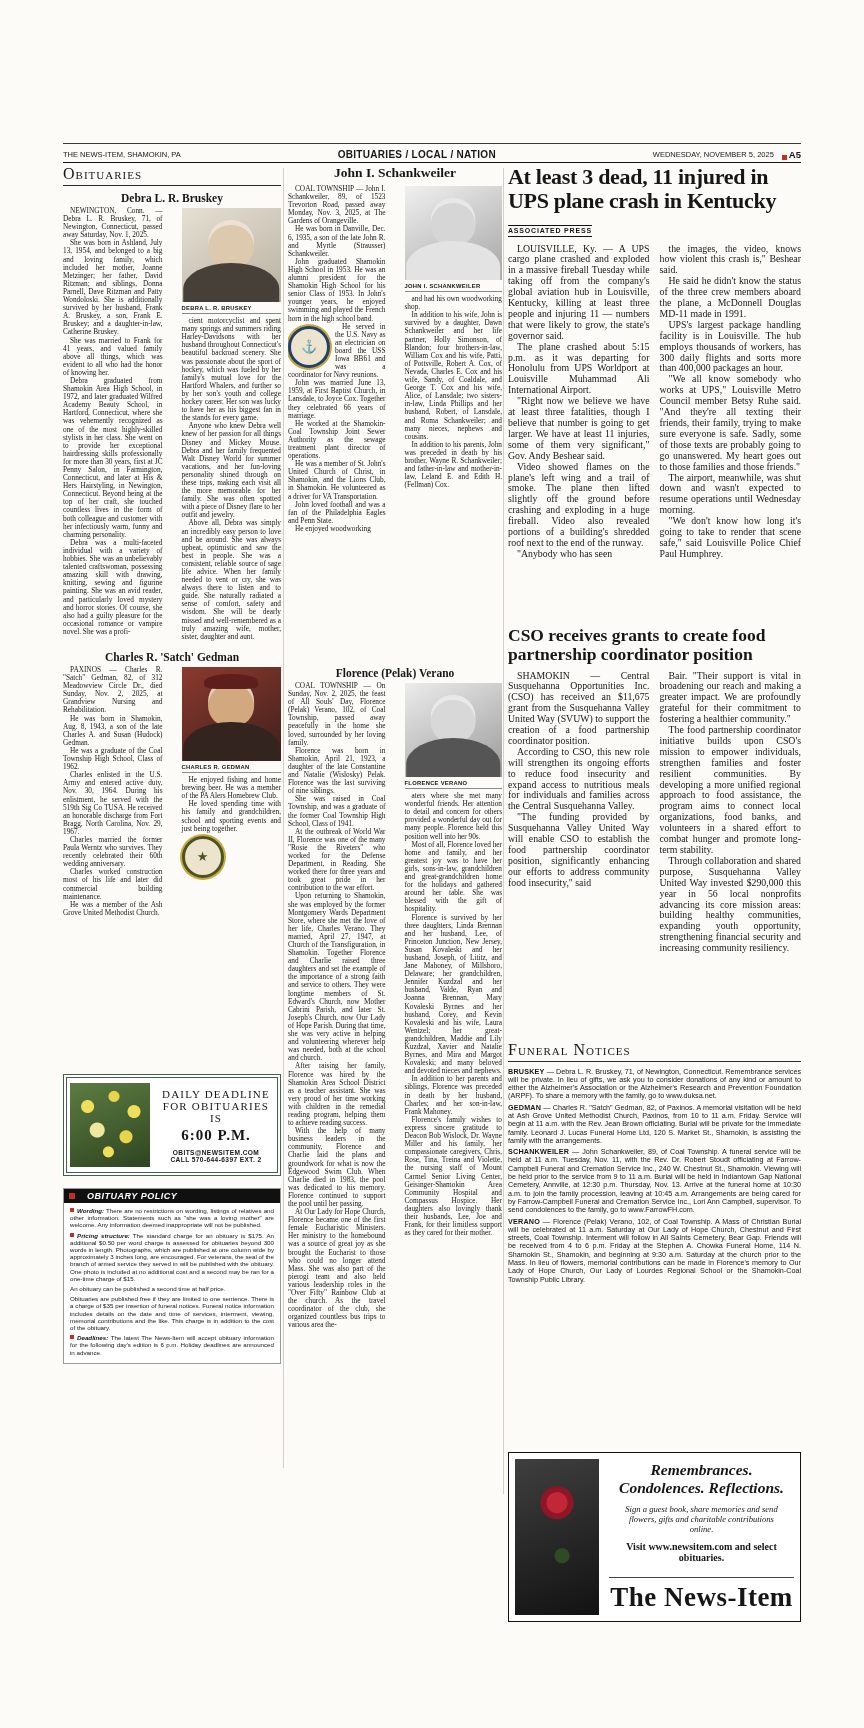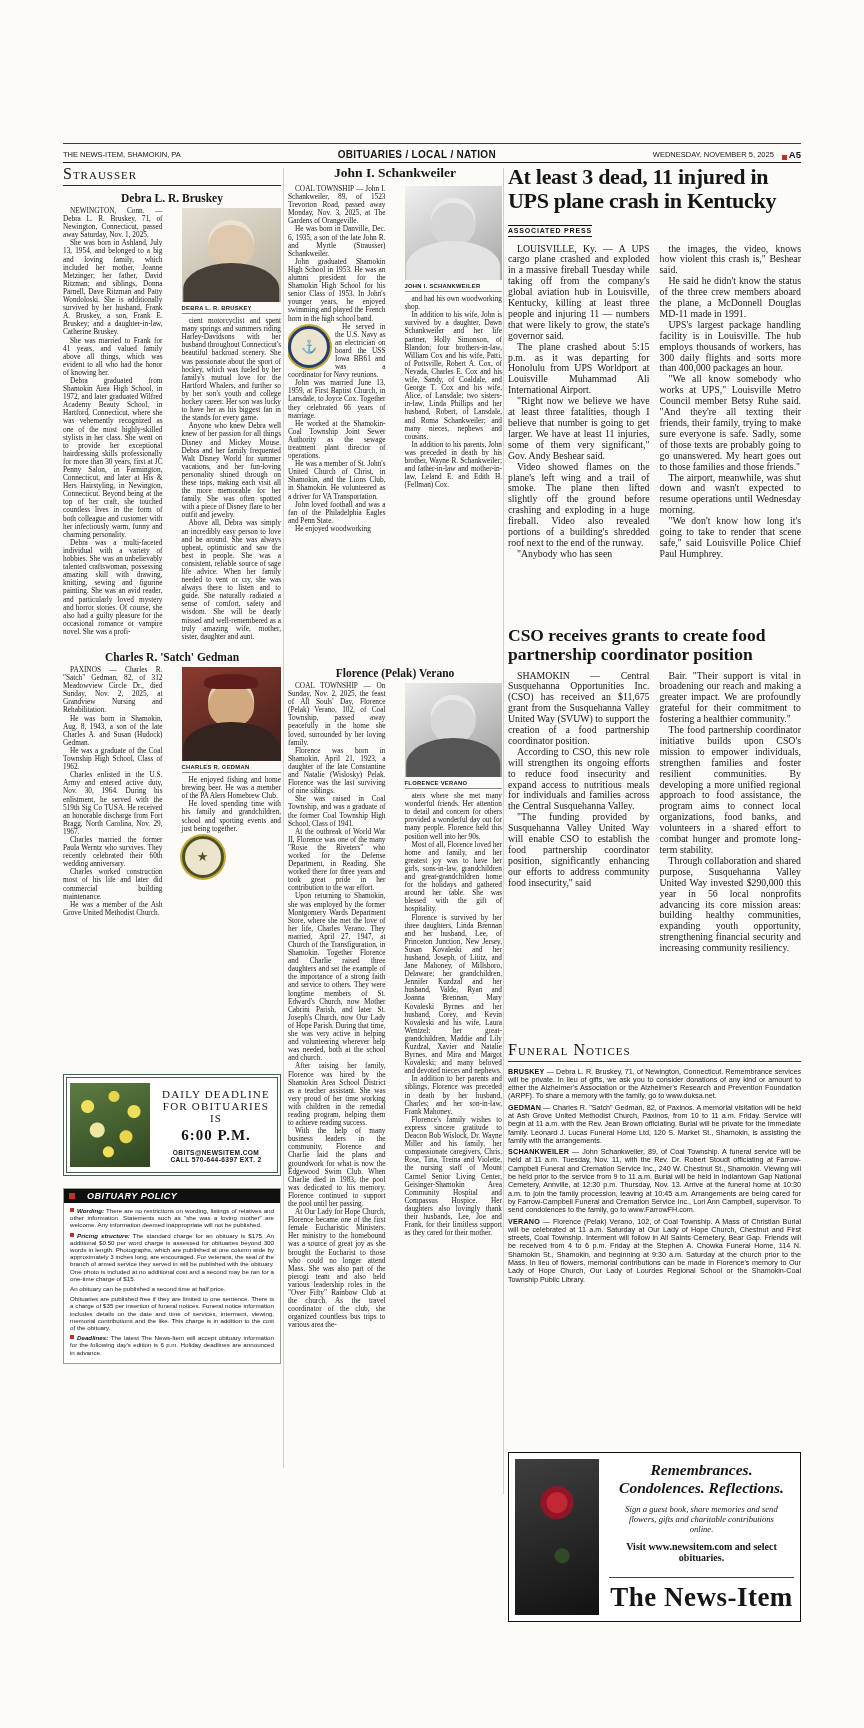--- a/index.html
+++ b/index.html
@@ -112,21 +112,21 @@
           <i class="flag"></i>
           <span>A5</span>
         </span>
     </span>
   </header>
 
   <div class="vrule" id="vr1"></div>
   <div class="vrule" id="vr2"></div>
 
   <section class="sec sec-left">
-    <h2 class="kicker">Strausser</h2>
+    <h2 class="kicker">Obituaries</h2>
 
     <article class="obit">
       <h3 class="obit-title">Debra L. R. Bruskey</h3>
       <div class="obit-body h-bruskey">
         <div class="ocol">
             <p>NEWINGTON, Conn. — Debra L. R. Bruskey, 71, of Newington, Connecticut, passed away Saturday, Nov. 1, 2025.</p>
             <p>She was born in Ashland, July 13, 1954, and belonged to a big and loving family, which included her mother, Joanne Metzinger; her father, David Ritzman; and siblings, Donna Parnell, Dave Ritzman and Patty Wondoloski. She is additionally survived by her husband, Frank A. Bruskey, a son, Frank E. Bruskey; and a daughter-in-law, Catherine Bruskey.</p>
             <p>She was married to Frank for 41 years, and valued family above all things, which was evident to all who had the honor of knowing her.</p>
             <p>Debra graduated from Shamokin Area High School, in 1972, and later graduated Wilfred Academy Beauty School, in Hartford, Connecticut, where she was vehemently recognized as one of the most highly-skilled stylists in her class. She went on to provide her exceptional hairdressing skills professionally for more than 30 years, first at JC Penny Salon, in Farmington, Connecticut, and later at His &amp; Hers Hairstyling, in Newington, Connecticut. Beyond being at the top of her craft, she touched countless lives in the form of both colleague and customer with her infectiously warm, funny and charming personality.</p>
             <p>Debra was a multi-faceted individual with a variety of hobbies. She was an unbelievably talented craftswoman, possessing amazing skill with drawing, knitting, sewing and figurine painting. She was an avid reader, and particularly loved mystery and horror stories. Of course, she also had a guilty pleasure for the occasional romance or vampire novel. She was a profi-</p>

